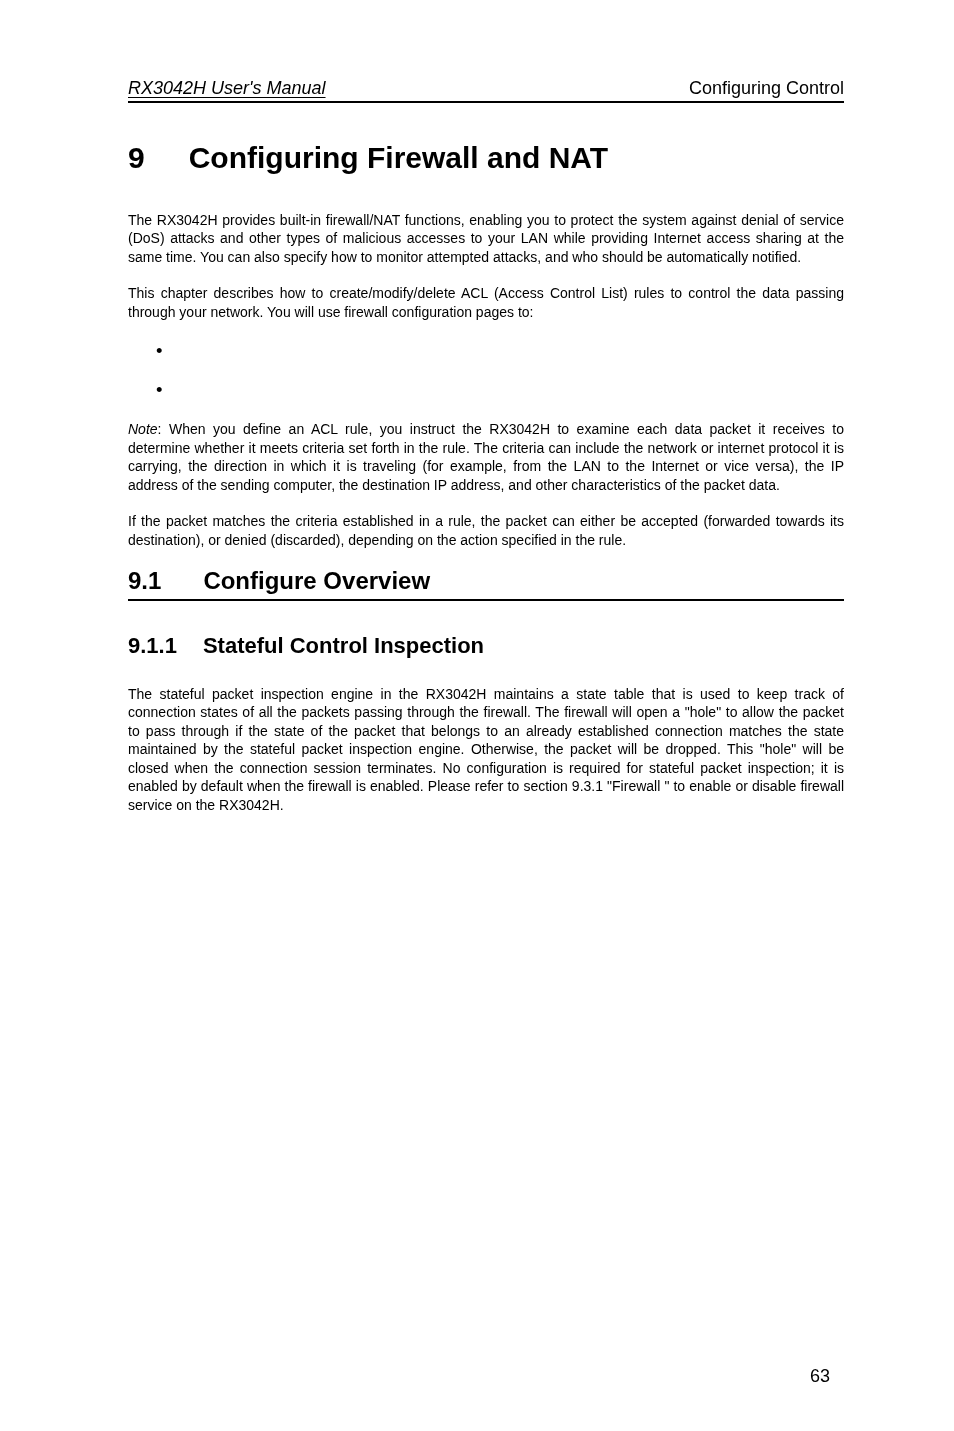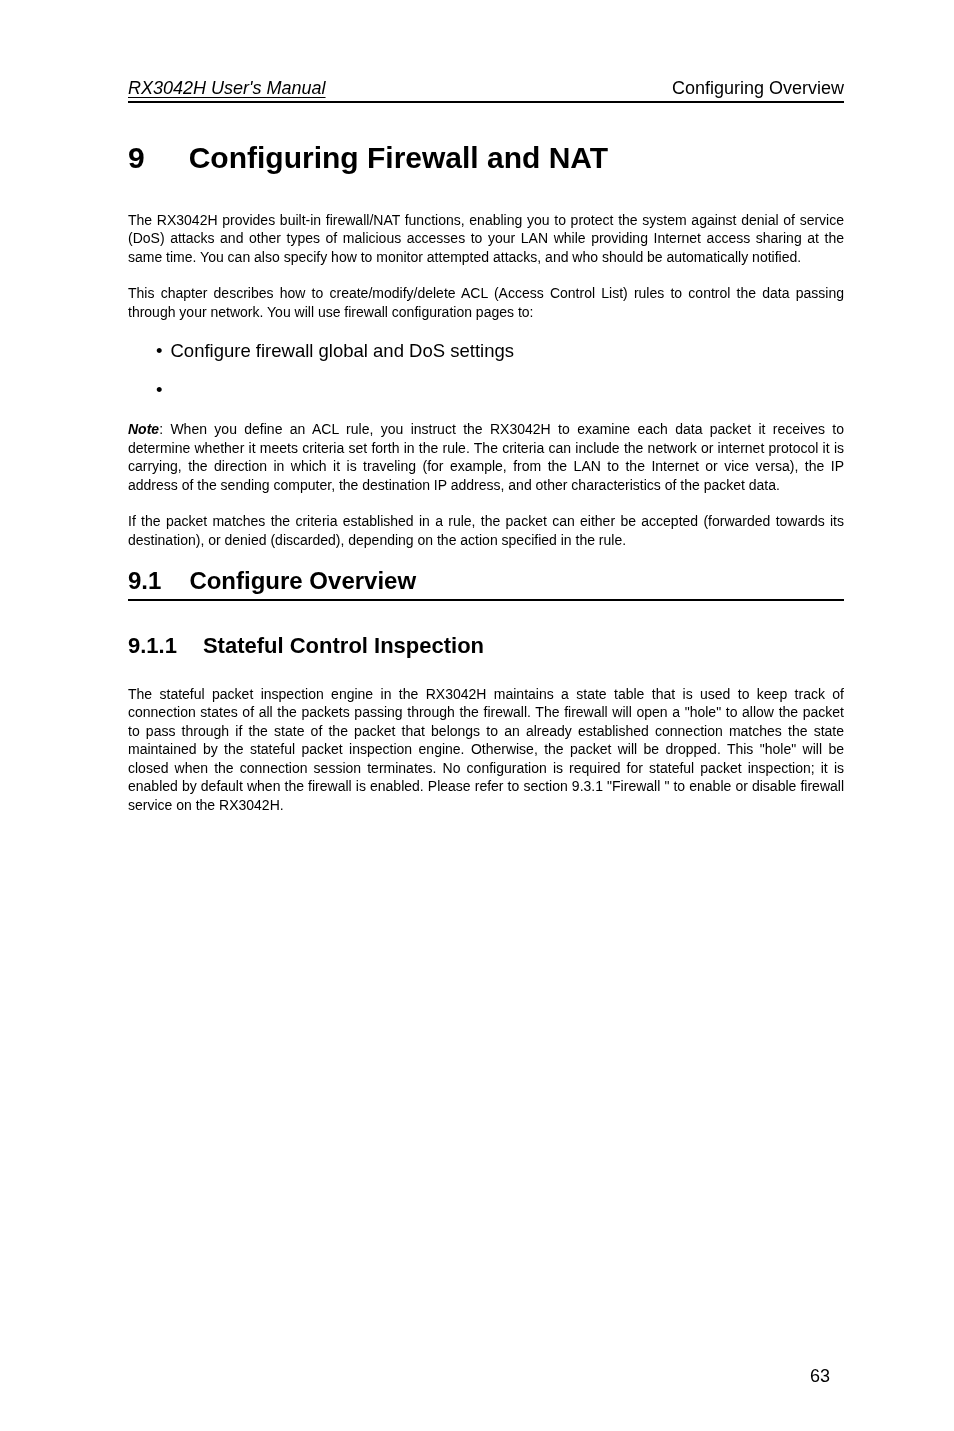--- a/index.html
+++ b/index.html
@@ -49,33 +49,33 @@
       font-size: 18.5px;
       line-height: 1.32;
       margin-bottom: 14px;
       display: flex;
     }
     .bullet-dot {
       margin-right: 8px;
       flex-shrink: 0;
     }
     .note-para .note-label {
-      font-weight: bold;
+      font-weight: normal;
       font-style: italic;
     }
     .section-heading {
       font-size: 24px;
       font-weight: bold;
       border-bottom: 2px solid #000;
       padding-bottom: 4px;
       margin-top: 10px;
       margin-bottom: 32px;
     }
     .section-num {
-      margin-right: 28px;
+      margin-right: 42px;
     }
     .subsection-heading {
       font-size: 22px;
       font-weight: bold;
       margin-bottom: 26px;
     }
     .subsection-num {
       margin-right: 26px;
     }
     .page-number {
@@ -83,35 +83,34 @@
       bottom: 44px;
       right: 124px;
       font-size: 18px;
     }
   </style>
 </head>
 <body>
 
 <div class="header-row">
   <span class="header-left">RX3042H User's Manual</span>
-  <span class="header-right">Configuring Overview</span>
+  <span class="header-right">Configuring Control</span>
 </div>
 
 <h1 class="chapter-title">
   <span class="chapter-num">9</span><span>Configuring Firewall and NAT</span>
 </h1>
 
 <p class="body-para">The RX3042H provides built-in firewall/NAT functions, enabling you to protect the system against denial of service (DoS) attacks and other types of malicious accesses to your LAN while providing Internet access sharing at the same time. You can also specify how to monitor attempted attacks, and who should be automatically notified.</p>
 
 <p class="body-para">This chapter describes how to create/modify/delete ACL (Access Control List) rules to control the data passing through your network. You will use firewall configuration pages to:</p>
 
 <div class="bullet-list">
   <div class="bullet-item">
     <span class="bullet-dot">•</span>
-    <span>Configure firewall global and DoS settings</span>
   </div>
   <div class="bullet-item">
     <span class="bullet-dot">•</span>
   </div>
 </div>
 
 <p class="body-para note-para">
   <span class="note-label">Note</span><span>: When you define an ACL rule, you instruct the RX3042H to examine each data packet it receives to determine whether it meets criteria set forth in the rule. The criteria can include the network or internet protocol it is carrying, the direction in which it is traveling (for example, from the LAN to the Internet or vice versa), the IP address of the sending computer, the destination IP address, and other characteristics of the packet data.</span>
 </p>
 

